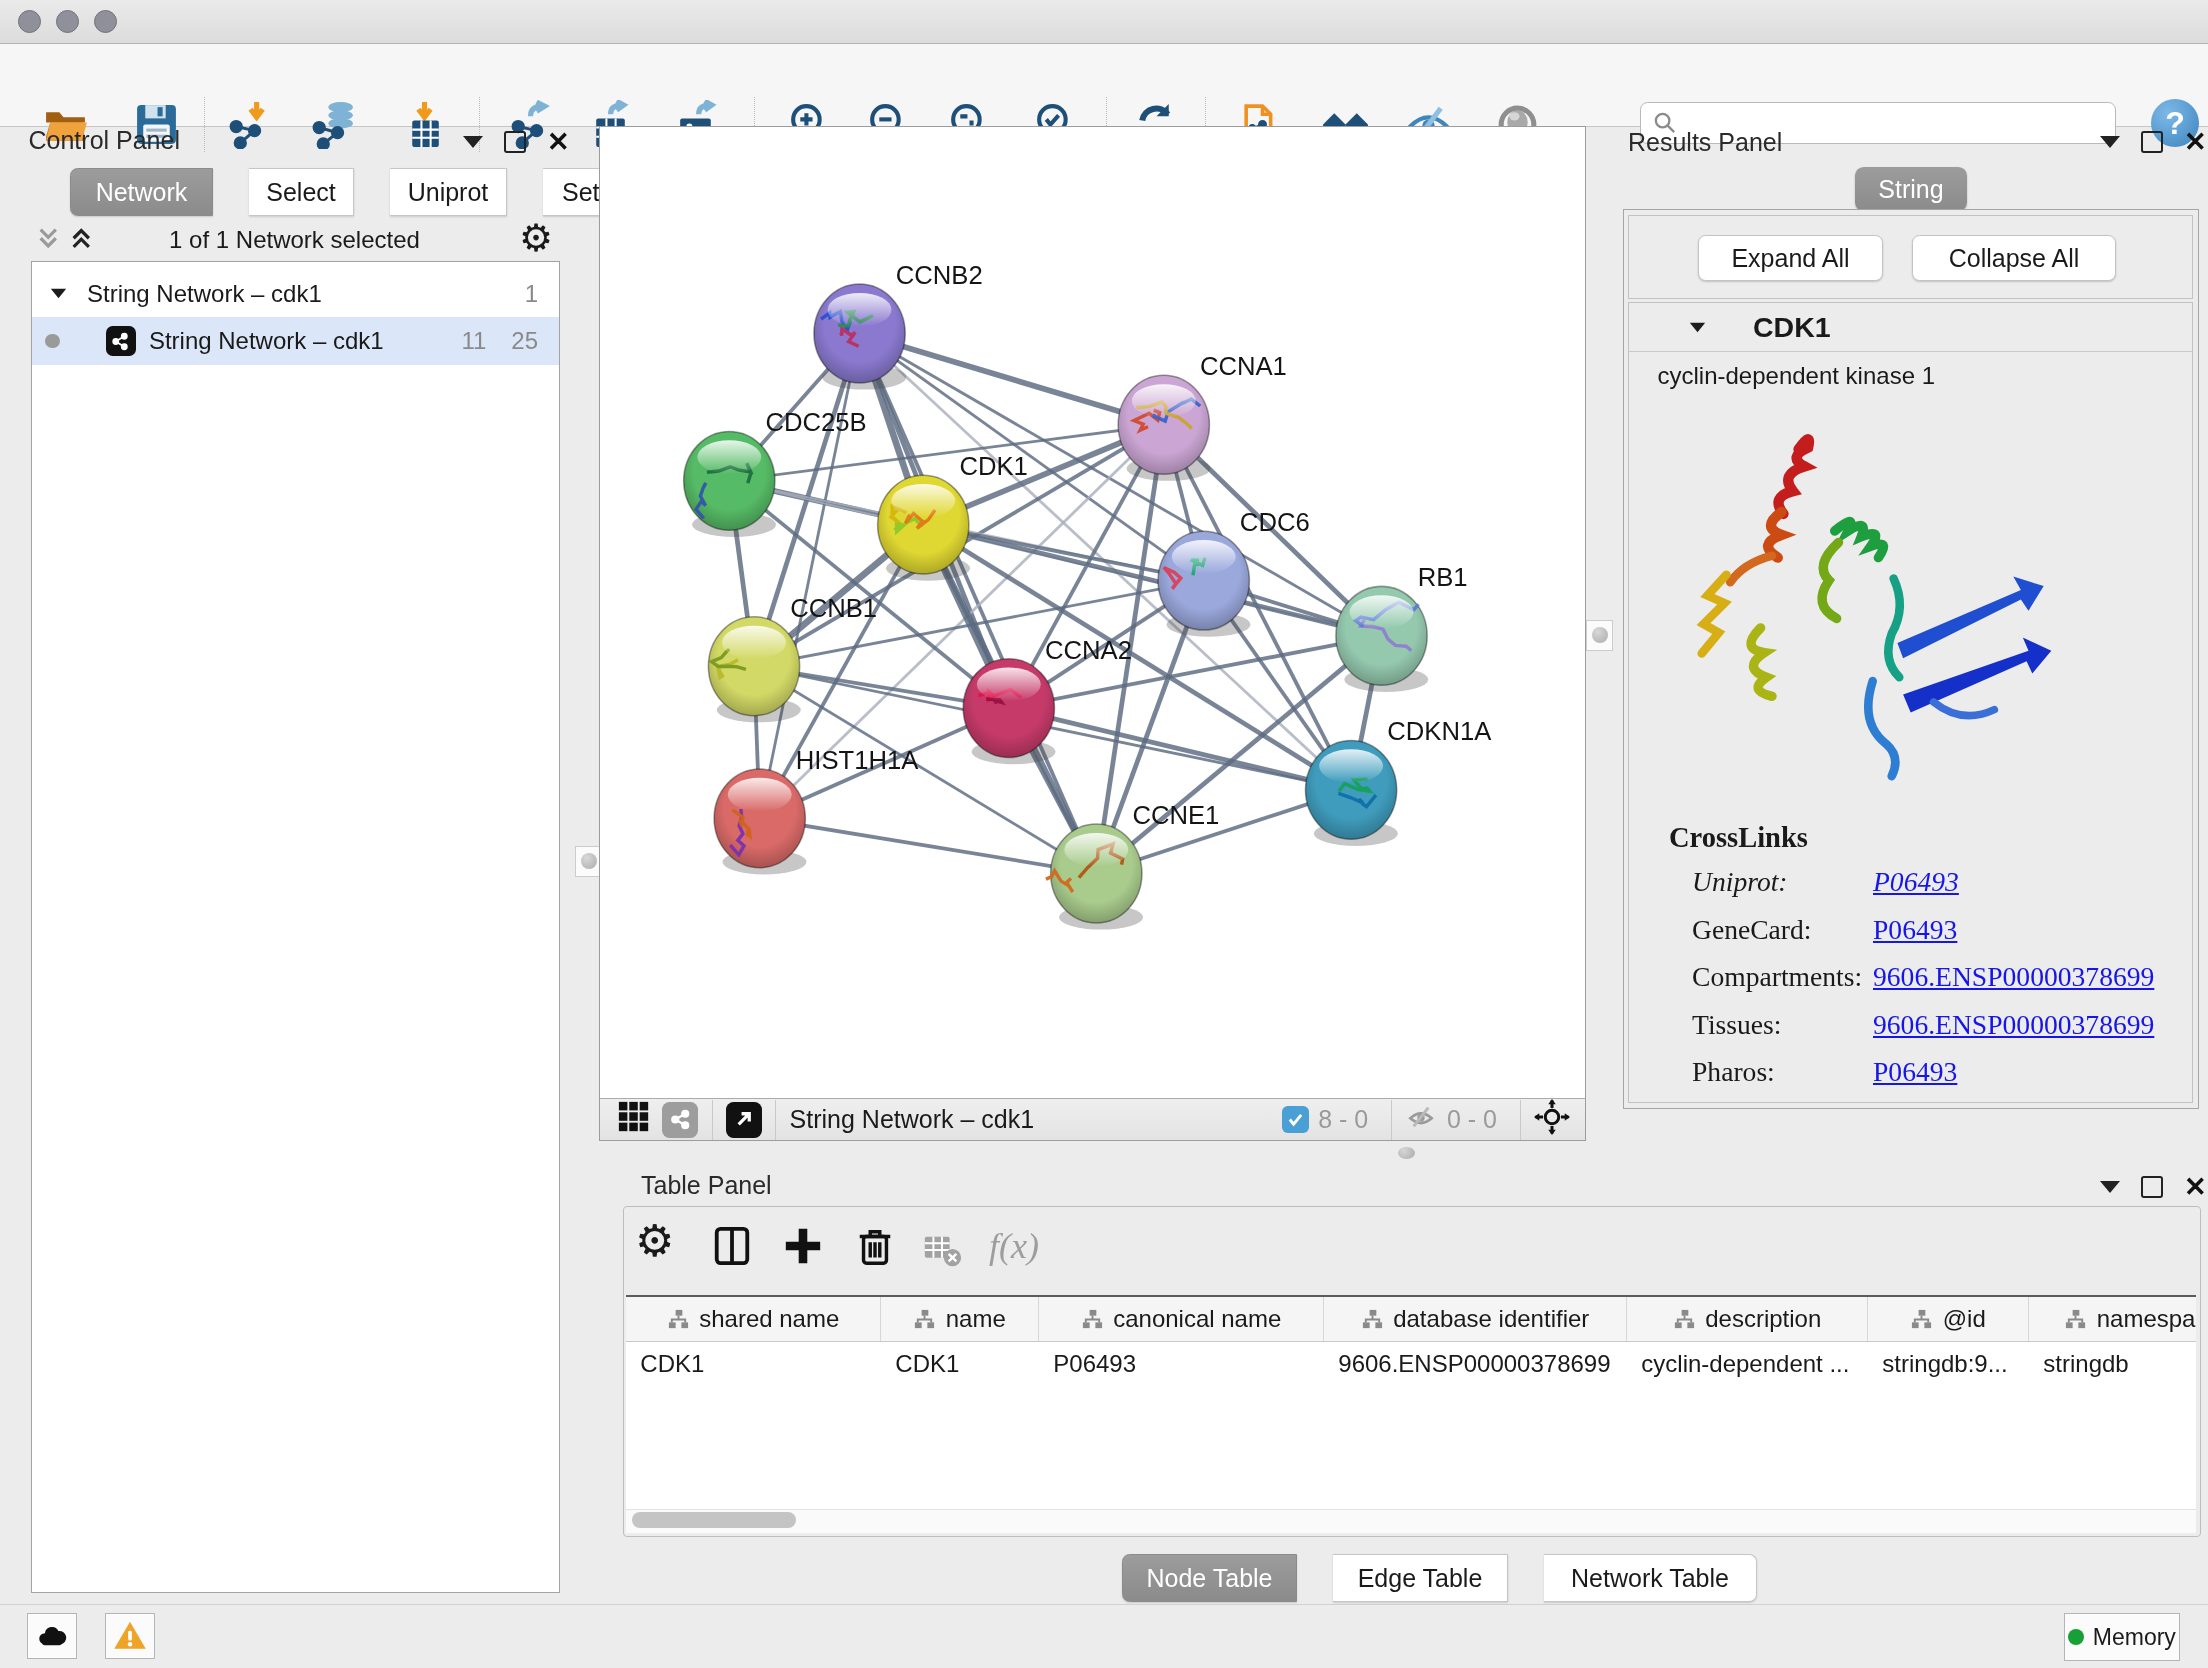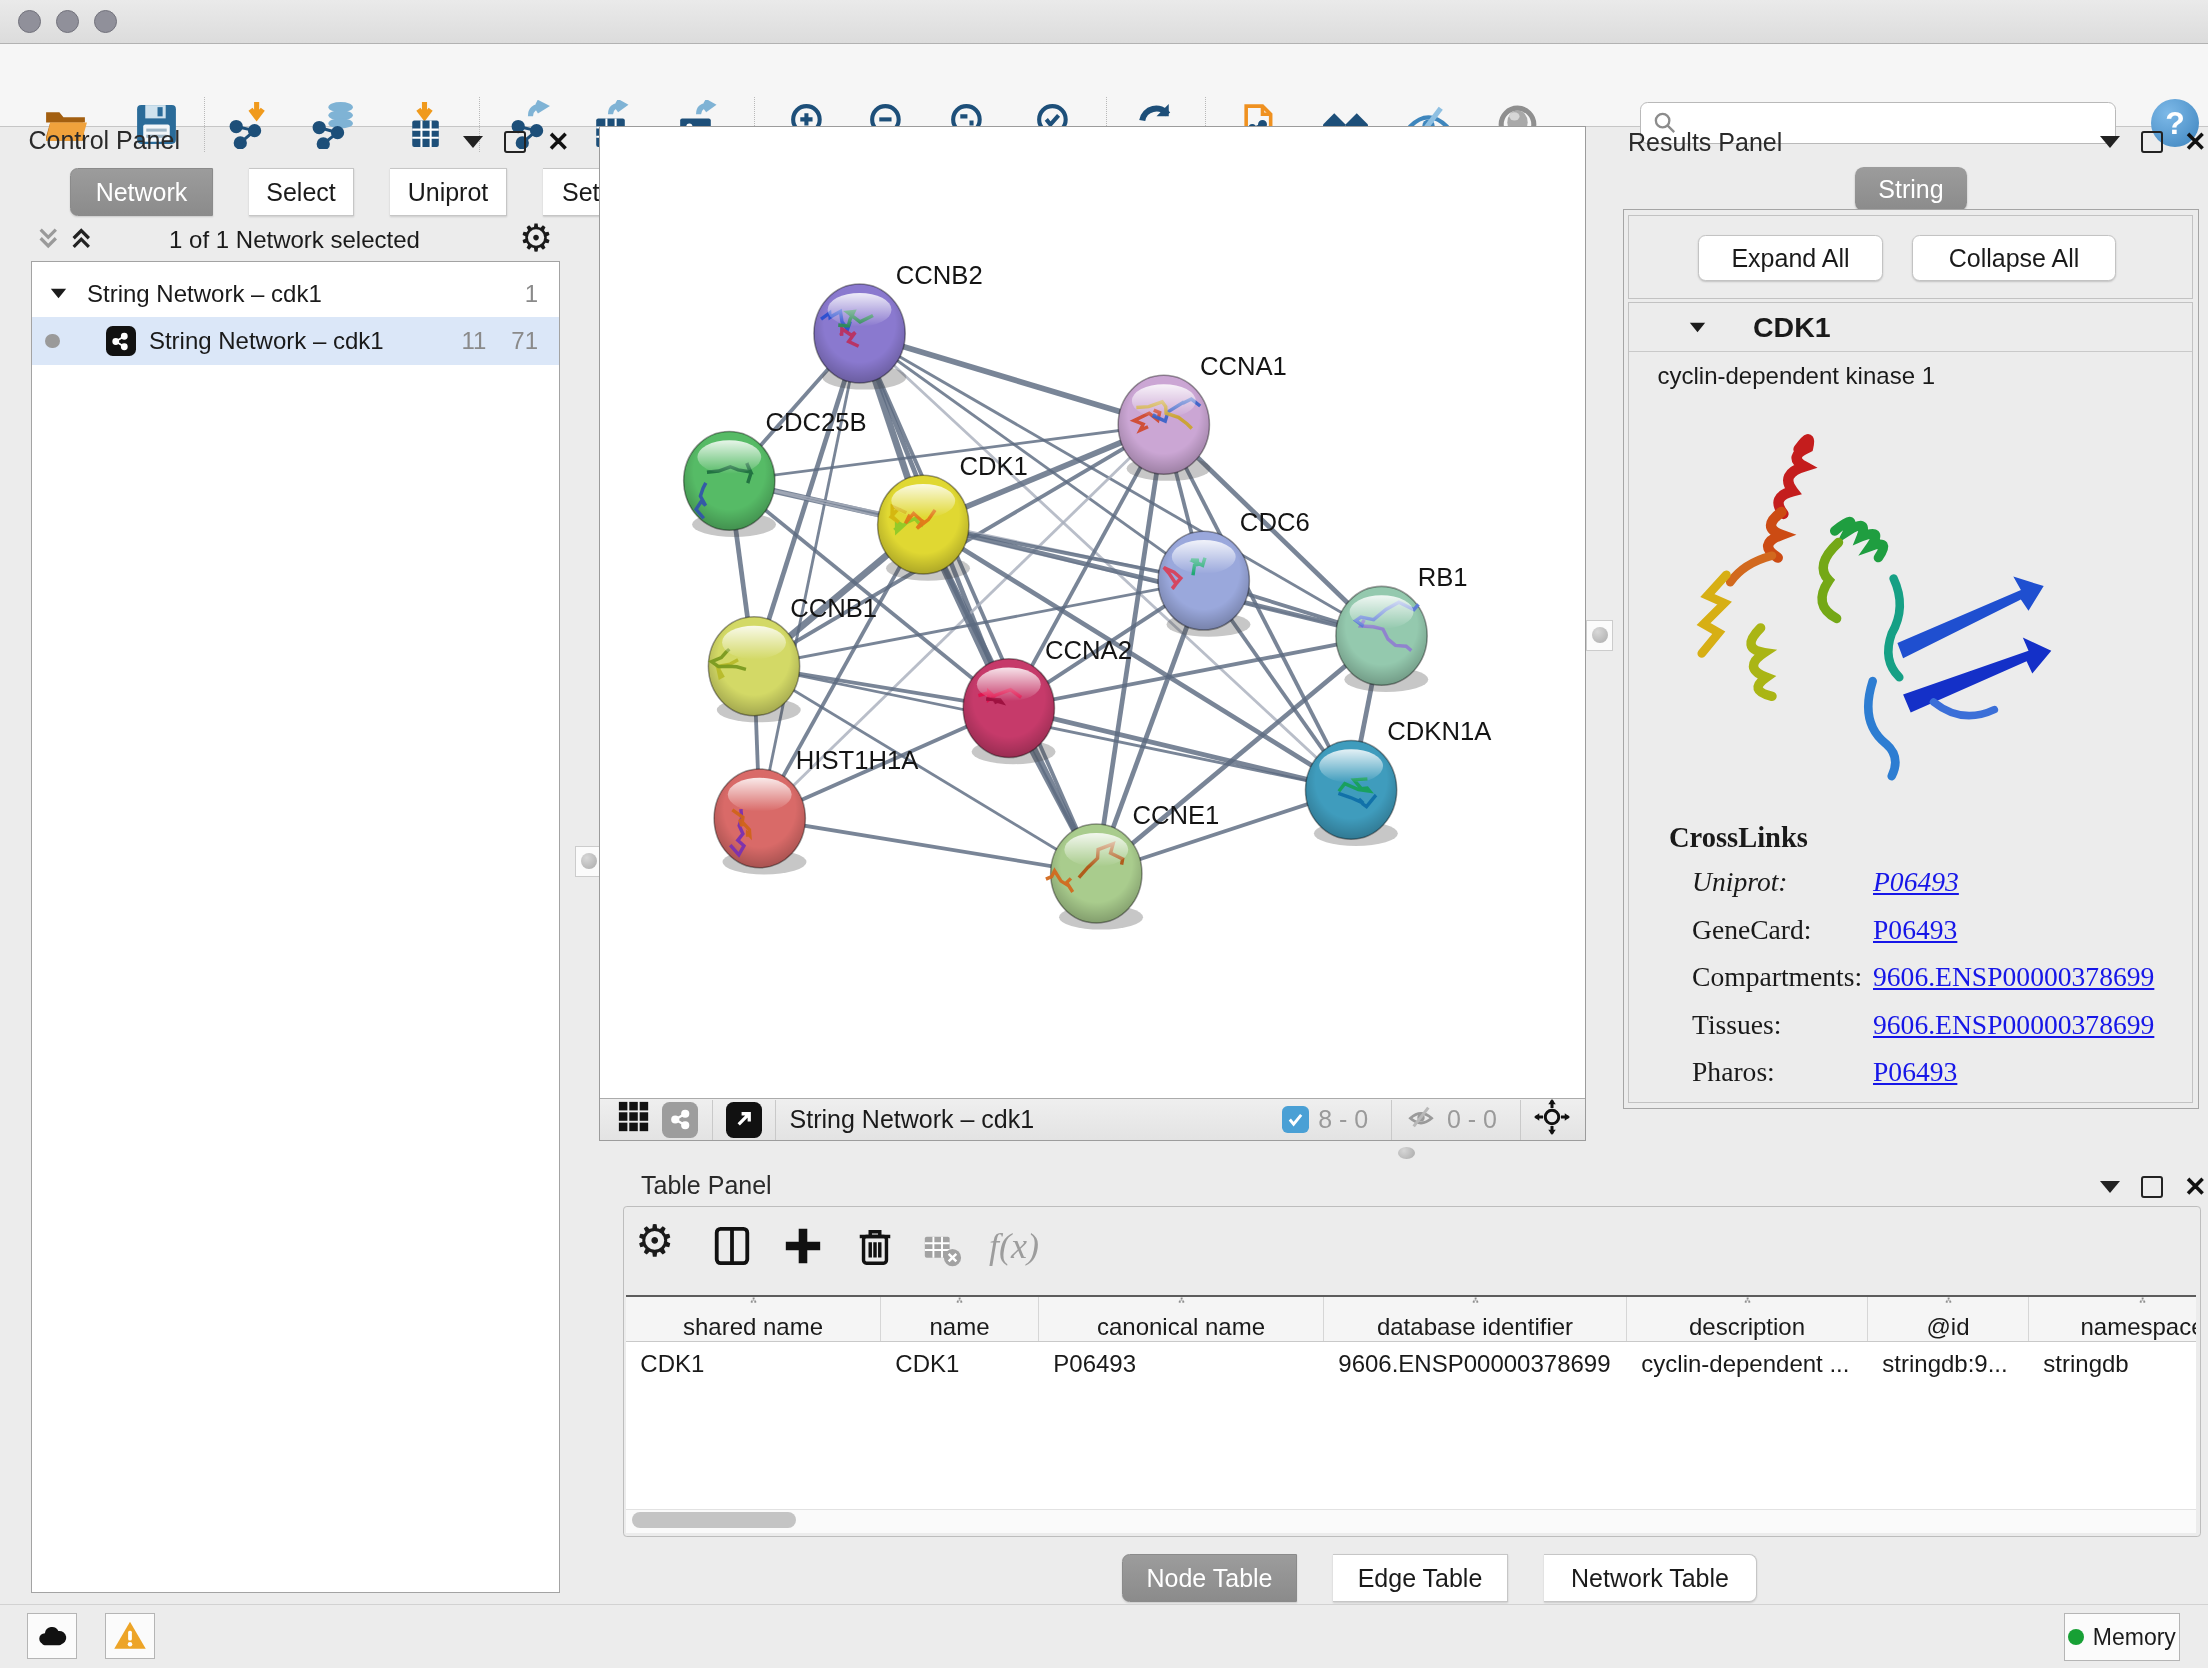--- a/index.html
+++ b/index.html
@@ -62,21 +62,21 @@
   .rp-entry{left:1628px;top:302px;width:565px;height:801px;border:1px solid #c2c2c2;box-sizing:border-box;background:#ececec;}
   .rp-head{position:absolute;left:0;top:0;width:100%;height:48px;border-bottom:1px solid #c9c9c9;
     display:flex;align-items:center;}
   .serif{font-family:"Liberation Serif",serif;}
   .xl-row{position:absolute;font-size:27.6px;}
   .xl-row a{color:#1616e8;}
   
   .tp-box{left:623px;top:1206px;width:1576px;height:329px;background:#ececec;border:1px solid #bdbdbd;border-radius:3.8px;}
   .tp-table{left:626px;top:1295px;width:1570px;overflow:hidden;background:#fff;}
   .thead{display:flex;background:#f5f5f5;border-top:2.9px solid #5c5c5c;border-bottom:1px solid #c9c9c9;height:44px;width:1826px;}
-  .th{display:flex;align-items:center;justify-content:center;gap:9.5px;font-size:24px;border-right:1px solid #d6d6d6;box-sizing:border-box;flex-direction:column;}
+  .th{display:flex;align-items:center;justify-content:center;gap:9.5px;font-size:24px;border-right:1px solid #d6d6d6;box-sizing:border-box;}
   .trowd{display:flex;height:44px;width:1826px;background:#fff;}
   .td{font-size:24px;display:flex;align-items:center;padding-left:14.3px;box-sizing:border-box;}
   .hscroll{left:626px;top:1509px;width:1570px;height:23px;background:#fafafa;border-top:1px solid #e2e2e2;}
   .hthumb{left:632px;top:1512px;width:164px;height:16px;border-radius:8.6px;background:#c4c4c4;}
   .fx{font-family:"Liberation Serif",serif;font-style:italic;font-size:36px;color:#9d9d9d;}
   
   .statusbtn{width:48px;height:44px;background:#fbfbfb;border:1.9px solid #b5b5b5;display:flex;align-items:center;justify-content:center;}
   .membtn{left:2064px;top:1613px;width:114px;height:46px;background:#fbfbfb;border:1.9px solid #b5b5b5;
     display:flex;align-items:center;justify-content:center;gap:8.6px;font-size:23px;}
   .memdot{width:16px;height:16px;border-radius:50%;background:#17a035;}
@@ -302,21 +302,21 @@
           <g stroke="#fff" stroke-width="2" fill="#fff">
         <circle cx="5" cy="10" r="2.6"></circle>
             <circle cx="14" cy="4.5" r="2.6"></circle>
             <circle cx="14" cy="15.5" r="2.6"></circle>
         <path d="M5 10l9-5.5M5 10l9 5.5"></path>
           </g>
         </svg>
     </span>
     <span style="margin-left:13.3px">String Network – cdk1</span>
     <span class="cnt" style="margin-left:auto">11</span>
-    <span class="cnt" style="margin-left:25px;margin-right:21px">71</span>
+    <span class="cnt" style="margin-left:25px;margin-right:21px">25</span>
   </div>
 </div>
 
 <div class="abs vhandle" style="left:575px;top:846px">
     <i></i>
   </div>
 
 <div class="abs netwrap">
   <svg id="net-svg" width="985" height="972" viewBox="0 0 1036 1022">
     <defs>

